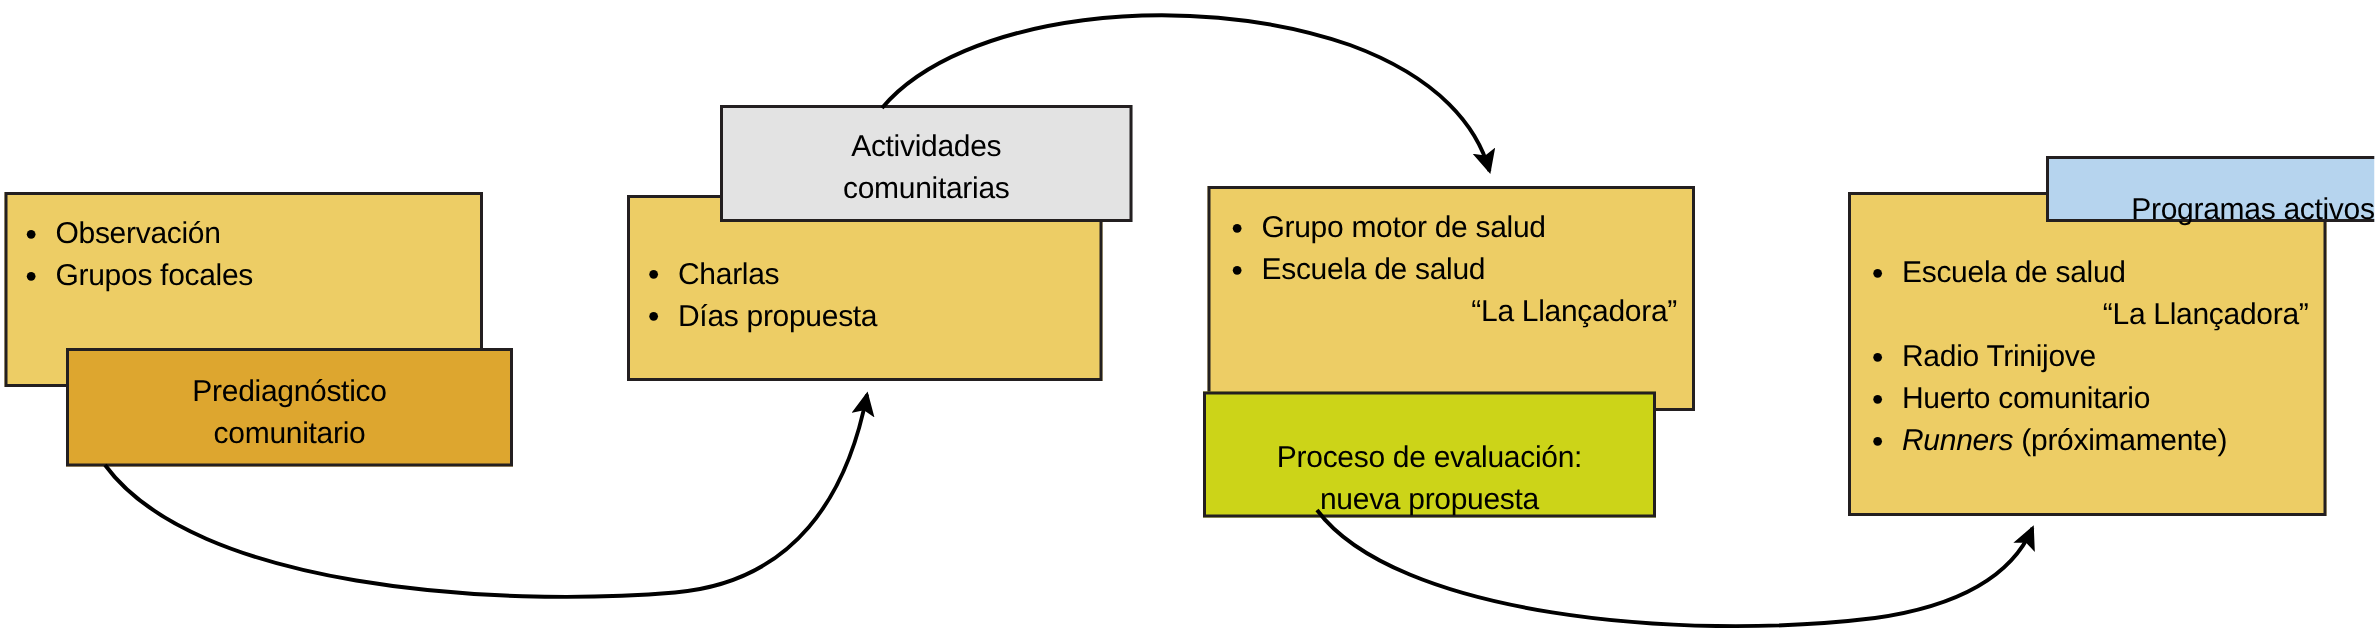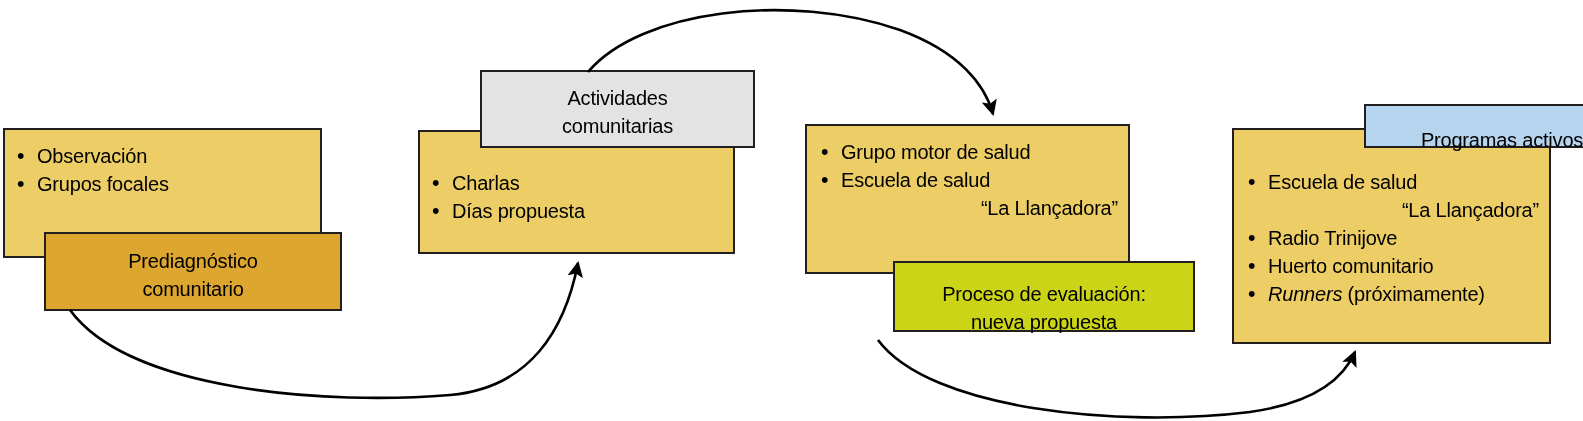--- a/index.html
+++ b/index.html
@@ -98,21 +98,21 @@
   </div>
 
   <div class="box box-yellow" style="left:805px; top:124px; width:325px; height:150px; padding:12px 10px 0 12px;">
     <ul class="bullets">
       <li class="has-bullet">Grupo motor de salud</li>
       <li class="has-bullet">Escuela de salud</li>
       <li class="cont">“La Llançadora”</li>
     </ul>
   </div>
 
-  <div class="box box-green label-center" style="left:893px; top:261px; width:302px; height:71px; padding-top:17px;">
+  <div class="box box-green label-center" style="left:802px; top:261px; width:302px; height:84px; padding-top:28px;">
     <div>Proceso de evaluación:</div>
     <div>nueva propuesta</div>
   </div>
 
   <div class="box box-yellow" style="left:1232px; top:128px; width:319px; height:216px; padding:38px 10px 0 12px;">
     <ul class="bullets">
       <li class="has-bullet">Escuela de salud</li>
       <li class="cont">“La Llançadora”</li>
       <li class="has-bullet">Radio Trinijove</li>
       <li class="has-bullet">Huerto comunitario</li>

